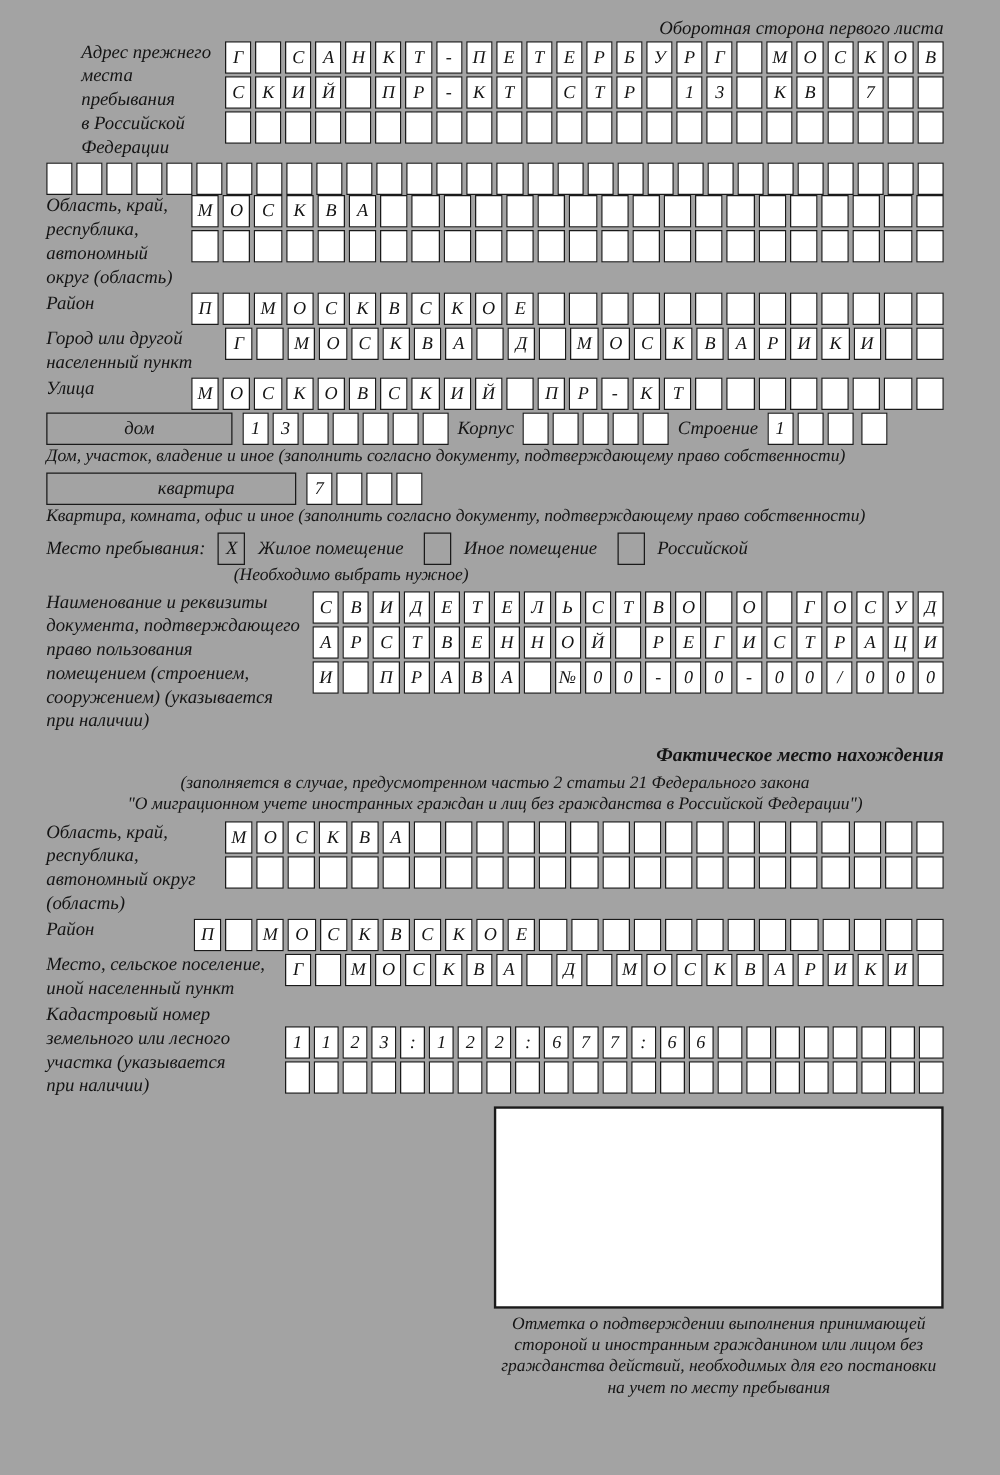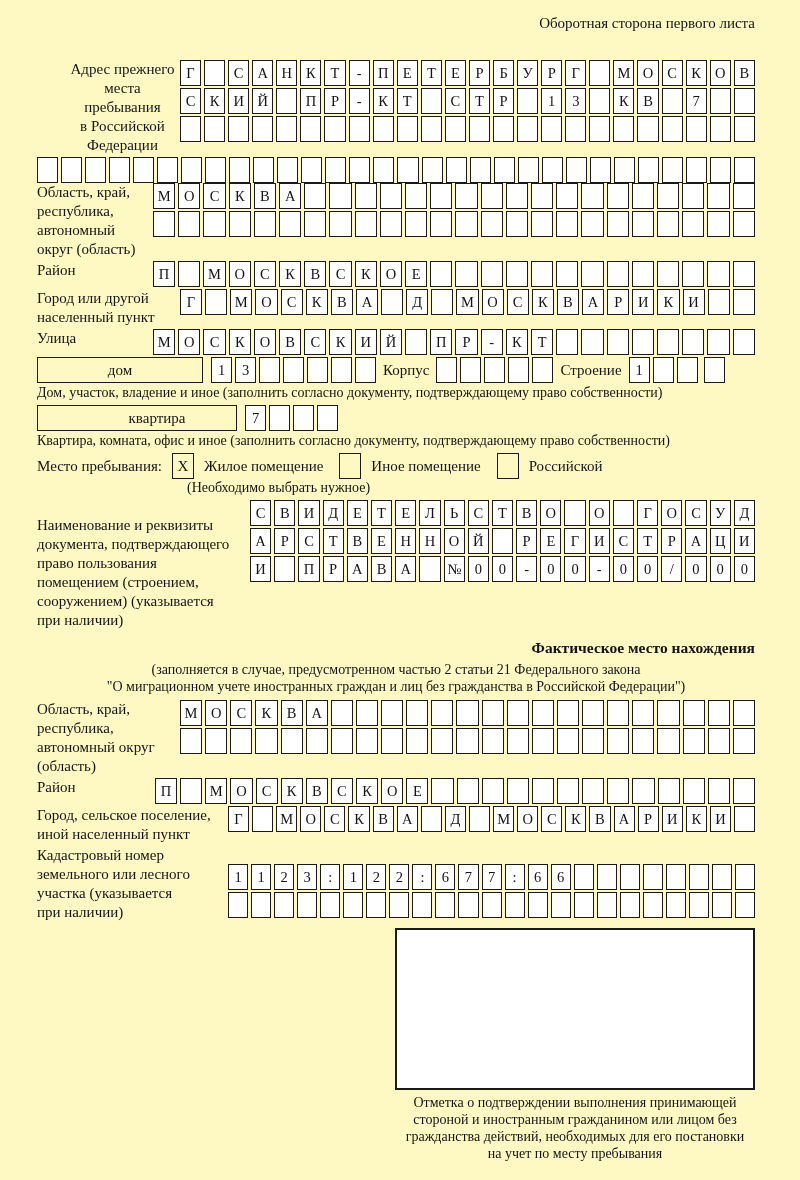--- a/index.html
+++ b/index.html
@@ -1,45 +1,45 @@
 <!DOCTYPE html>
 <html><head>
 <meta charset="utf-8">
 <style>
   html,body{margin:0;padding:0;background:#fff;}
   .page{
     position:relative;width:800px;height:1180px;box-sizing:border-box;
-    padding:14px 45px 0 37px;background:#fef9c3;color:#141414;
-    font-family:"Liberation Serif","DejaVu Serif",serif;overflow:hidden;
+    padding:14px 45px 0 37px;background:#a3a3a3;color:#141414;
+    font-family:"Liberation Serif","DejaVu Serif",serif;overflow:hidden;font-style:italic;
   }
   .hdr{text-align:right;font-size:15px;line-height:19px;}
   .field{display:flex;margin-bottom:2px;}
   .flabel{font-size:15px;line-height:19px;white-space:pre-line;flex:0 0 auto;box-sizing:border-box;}
   .pl28{padding-left:28px;}
-  .lw116{width:116px;}.lw143{width:143px;}.lw118{width:118px;}.lw191{width:191px;}.lw213{width:213px;margin-top:16px;}
+  .lw116{width:116px;}.lw143{width:143px;}.lw118{width:118px;}.lw191{width:191px;}.lw213{width:213px;}
   .cellcol{display:flex;flex-direction:column;gap:2px;}
   .pt18{padding-top:18px;}
   .cells{display:flex;gap:3px;}
   .cell{
     flex:1 1 0;min-width:0;height:26px;box-sizing:border-box;
     border:1.5px solid #1a1a1a;background:#fff;
     display:flex;align-items:center;justify-content:center;
     font-size:14.5px;line-height:1;
   }
   .fixedc .cell{flex:0 0 21px;}
   .w575{width:575px;}.w602{width:602px;}.w718{width:718px;}.w505{width:505px;}.w527{width:527px;}
   .note{text-align:center;font-size:14px;line-height:17px;margin-top:3px;}
   .sect-title{text-align:center;font-weight:bold;font-size:16px;line-height:20px;margin:5px 0 4px;}
   .caption{font-size:14px;line-height:16px;margin:2px 0 4px;}
   .domrow{display:flex;align-items:center;margin-bottom:2px;}
   .widebox{
     height:26px;box-sizing:border-box;border:1.8px solid #1a1a1a;
     display:flex;align-items:center;justify-content:center;font-size:15px;flex:0 0 auto;
   }
-  .wb-dom{width:166px;margin-right:8px;}
+  .wb-dom{width:149px;margin-right:8px;}
   .wb-kv{width:200px;margin-right:8px;padding-left:40px;}
   .inlbl{font-size:15px;margin:0 7px;flex:0 0 auto;}
   .gapL{margin-left:6px;}
   .mestorow{display:flex;align-items:center;font-size:15px;margin-top:4px;text-align:center;}
   .cb{flex:none;width:22px;height:26px;box-sizing:border-box;border:1.5px solid #1a1a1a;
       display:inline-flex;align-items:center;justify-content:center;font-size:15px;}
   .mlbl{margin-right:10px;}
   .opt{margin:0 16px 0 10px;}
   .mesto-note{font-size:14px;line-height:17px;margin-left:150px;width:330px;text-align:left;}
   .fact-title{text-align:right;font-weight:bold;font-size:15.5px;line-height:19px;margin:8px 0 4px;}
@@ -47,21 +47,21 @@
   .stamp-box{margin-left:358px;margin-top:6px;width:360px;height:162px;box-sizing:border-box;border:2px solid #1a1a1a;background:#fff;}
   .stamp-caption{margin-left:328px;margin-top:4px;width:420px;text-align:center;font-size:14px;line-height:17px;white-space:pre-line;}
 </style>
 </head>
 <body>
 
 <div class="page">
 
   <div class="hdr">Оборотная сторона первого листа</div>
 
-  <div class="field" style="margin-top:27px;text-align:center;">
+  <div class="field" style="">
     <div class="flabel lw143 pl28">Адрес прежнего
 места пребывания
 в Российской
 Федерации</div>
     <div class="cellcol">
       <div class="cells w575">
           <span class="cell">Г</span>
           <span class="cell"></span>
           <span class="cell">С</span>
           <span class="cell">А</span>
@@ -545,21 +545,21 @@
         <span class="cell"></span>
         <span class="cell"></span>
         <span class="cell"></span>
         <span class="cell"></span>
         <span class="cell"></span>
         <span class="cell"></span>
       </div>
   </div>
 
   <div class="field">
-    <div class="flabel lw191">Город, сельское поселение,
+    <div class="flabel lw191">Место, сельское поселение,
 иной населенный пункт</div>
     <div class="cells w527">
         <span class="cell">Г</span>
         <span class="cell"></span>
         <span class="cell">М</span>
         <span class="cell">О</span>
         <span class="cell">С</span>
         <span class="cell">К</span>
         <span class="cell">В</span>
         <span class="cell">А</span>

